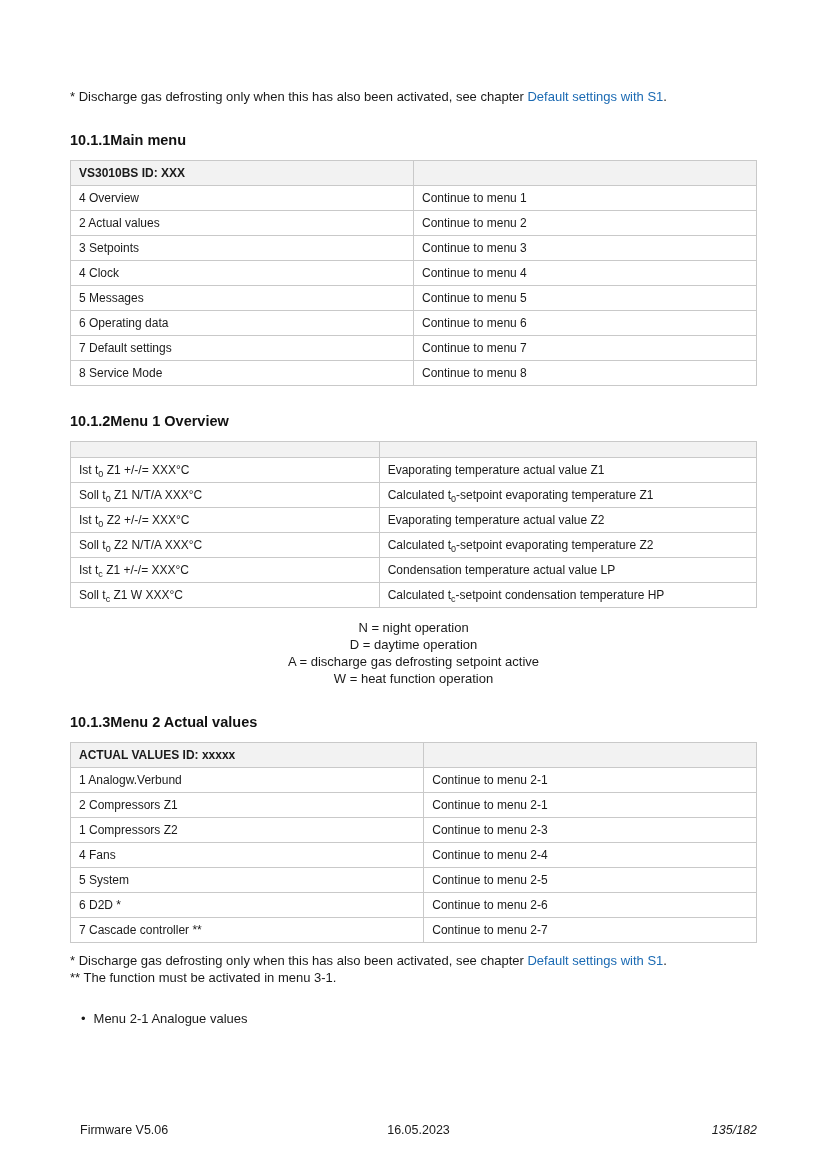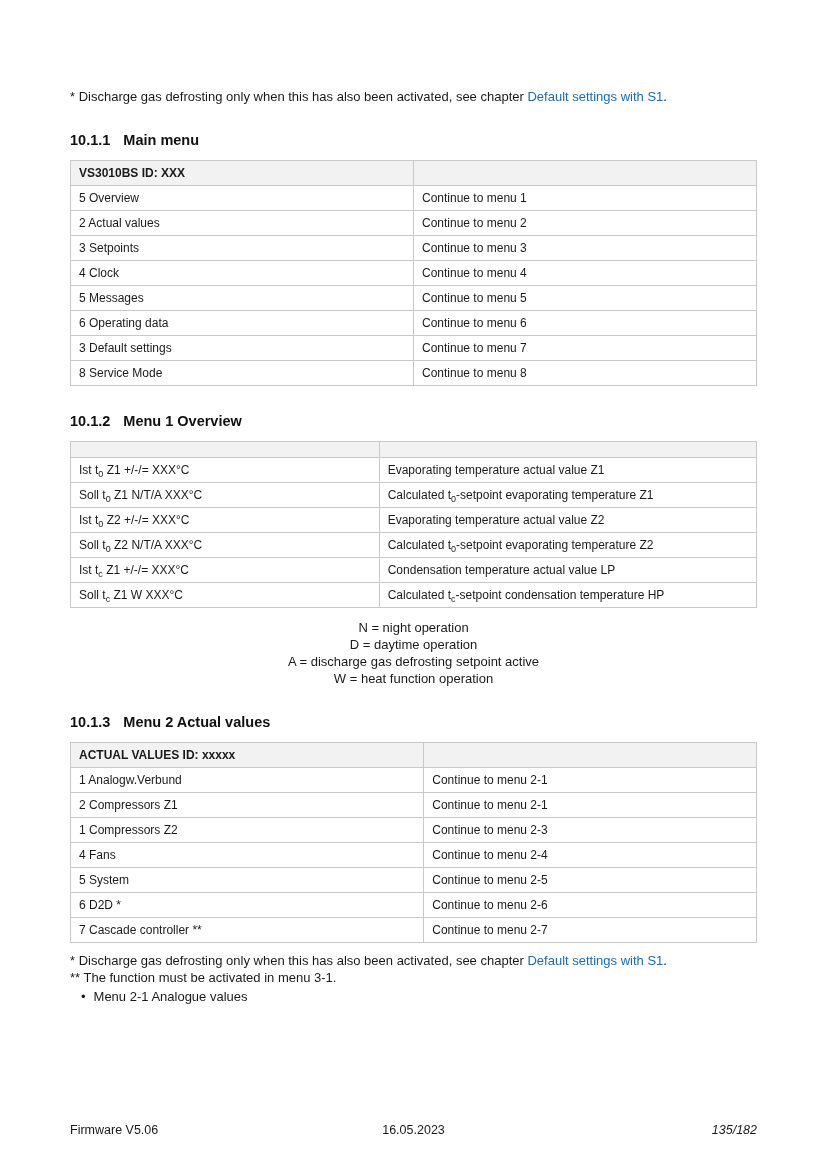--- a/index.html
+++ b/index.html
@@ -9,36 +9,36 @@
     width:827px; height:1169px; margin:0 auto; background:#ffffff;
     position:relative; padding:42px 70px 0 70px; color:#1a1a1a; overflow:hidden;
   }
   .logo {
     font-size:34px; font-weight:700; color:var(--logo-color,#8d8d8d);
     letter-spacing:-1px; line-height:1;
   }
   .note { font-size:13px; line-height:17px; margin-top:46px; }
   a.link { color:var(--link-color,#1b6ab3); text-decoration:none; cursor:pointer; }
   .heading { font-size:14.5px; font-weight:700; color:#111; margin-top:27px; margin-bottom:12px; }
-  .hnum { margin-right:13px; }
+  .hnum { }
   table.doc-table { width:100%; border-collapse:collapse; table-layout:fixed; font-size:12px; color:#1a1a1a; }
   .doc-table th, .doc-table td {
     border:1px solid #c9c9c9; padding:5px 8px; text-align:left;
     vertical-align:middle; height:16px; overflow:hidden; white-space:nowrap;
   }
   .doc-table th { background:#f2f2f2; font-weight:700; }
   col.c50 { width:50%; }
   col.c45 { width:45%; }
   col.c51 { width:51.5%; }
   sub { font-size:9px; line-height:0; }
   .legend { font-size:13px; line-height:17px; margin-top:11px;text-align:center; }
   .notes2 { font-size:13px; line-height:17px; margin-top:9px; }
-  .bullet-row { font-size:13px; margin-top:3px; padding-left:11px; }
+  .bullet-row { font-size:13px; margin-top:25px; padding-left:11px; }
   .bullet { margin-right:8px; }
-  .footer { position:absolute; left:70px; right:70px; bottom:32px; font-size:12.5px; color:#1a1a1a; }
+  .footer { position:absolute; left:80px; right:70px; bottom:32px; font-size:12.5px; color:#1a1a1a; }
   .f-center { position:absolute; left:50%; transform:translateX(-50%); top:0; }
   .f-right { position:absolute; right:0; top:0;font-style:italic; }
 </style>
 </head>
 <body>
 
 <div class="page">
 
 
   <p class="note"><span>* Discharge gas defrosting only when this has also been activated, see chapter </span><a class="link" href="#">Default settings with S1</a><span>.</span></p>
@@ -51,21 +51,21 @@
         <col>
       </colgroup>
     <thead>
       <tr>
         <th>VS3010BS ID: XXX</th>
         <th></th>
       </tr>
     </thead>
     <tbody>
         <tr>
-          <td>5 Overview</td>
+          <td>4 Overview</td>
           <td>Continue to menu 1</td>
         </tr>
         <tr>
           <td>2 Actual values</td>
           <td>Continue to menu 2</td>
         </tr>
         <tr>
           <td>3 Setpoints</td>
           <td>Continue to menu 3</td>
         </tr>
@@ -75,21 +75,21 @@
         </tr>
         <tr>
           <td>5 Messages</td>
           <td>Continue to menu 5</td>
         </tr>
         <tr>
           <td>6 Operating data</td>
           <td>Continue to menu 6</td>
         </tr>
         <tr>
-          <td>3 Default settings</td>
+          <td>7 Default settings</td>
           <td>Continue to menu 7</td>
         </tr>
         <tr>
           <td>8 Service Mode</td>
           <td>Continue to menu 8</td>
         </tr>
       </tbody>
   </table>
 
   <h2 class="heading"><span class="hnum">10.1.2</span><span>Menu 1 Overview</span></h2>

